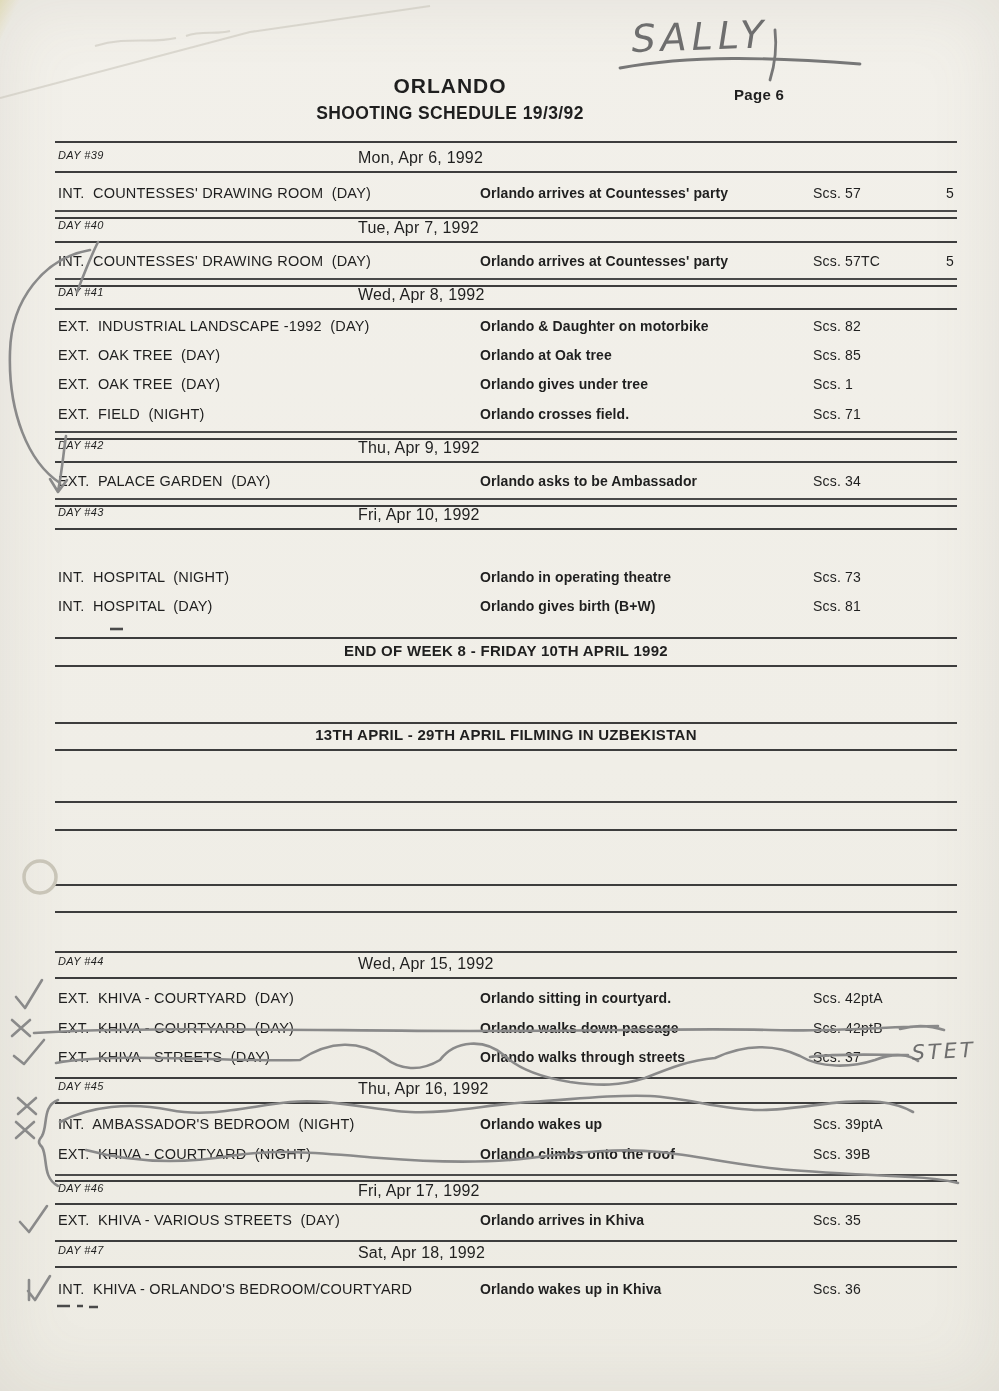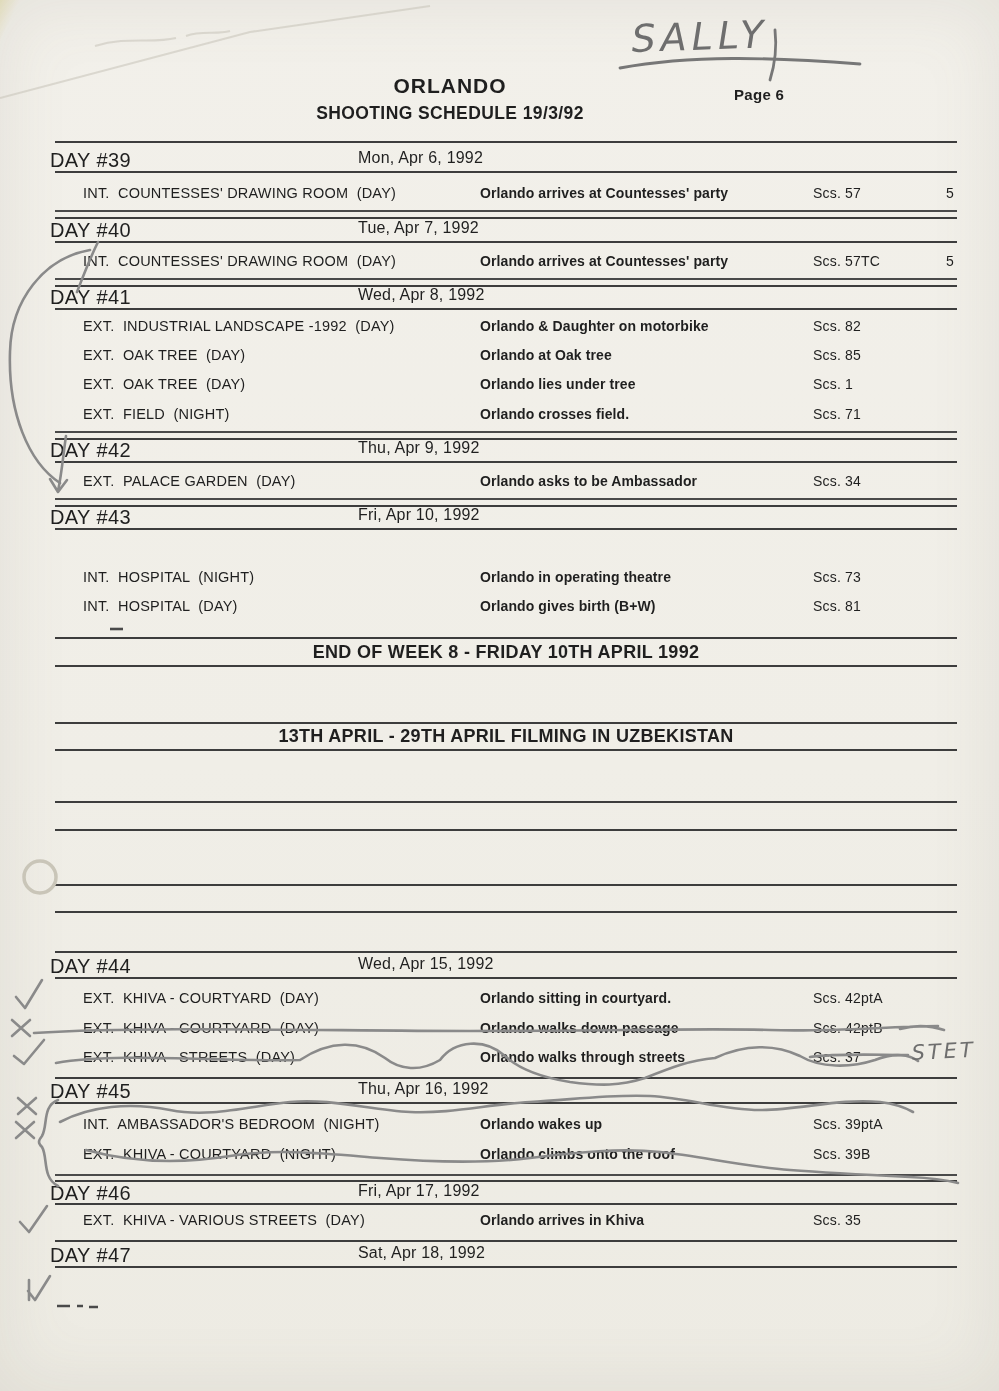--- a/index.html
+++ b/index.html
@@ -17,30 +17,30 @@
   
   .title-block{position:absolute;left:250px;top:74px;width:400px;text-align:center;}
   .doc-title{font-size:21px;font-weight:700;letter-spacing:1px;text-align:center;}
   .doc-subtitle{font-size:17.5px;font-weight:700;letter-spacing:0.4px;margin-top:5px;}
   .page-label{position:absolute;left:734px;top:86px;font-size:15px;font-weight:700;letter-spacing:0.3px;}
   
   .rule{position:absolute;left:55px;width:902px;height:2px;background:#3d3d3d;}
   .rule.thin{height:1.5px;background:#4a4a4a;}
   
   .day{position:absolute;left:0;width:999px;height:22px;}
-  .day .dl{position:absolute;left:50px;font-size:20px;letter-spacing:0.4px;}
+  .day .dl{position:absolute;left:58px;font-size:11px;letter-spacing:0.4px;font-style:italic;}
   .day .dd{position:absolute;left:358px;font-size:16px;letter-spacing:0.2px;}
   
   .scene{position:absolute;left:0;width:999px;height:20px;}
-  .scene .loc{position:absolute;left:58px;font-size:14.5px;letter-spacing:0.2px;white-space:pre;margin-left:25px;}
+  .scene .loc{position:absolute;left:58px;font-size:14.5px;letter-spacing:0.2px;white-space:pre;}
   .scene .desc{position:absolute;left:480px;font-size:14px;font-weight:700;letter-spacing:0.1px;white-space:pre;}
   .scene .scs{position:absolute;left:813px;font-size:14px;letter-spacing:0.2px;white-space:pre;}
   .scene .extra{position:absolute;left:946px;font-size:14px;}
   
-  .banner{position:absolute;left:55px;width:902px;text-align:center;font-size:18px;font-weight:700;letter-spacing:0.3px;}
+  .banner{position:absolute;left:55px;width:902px;text-align:center;font-size:15px;font-weight:700;letter-spacing:0.3px;}
   
   .overlay{position:absolute;left:0;top:0;pointer-events:none;}
   .pen{stroke:#8a8a8a;stroke-width:2.6;fill:none;stroke-linecap:round;stroke-linejoin:round;}
   .pen-dark{stroke:#777;stroke-width:2.8;fill:none;stroke-linecap:round;}
   .hand-text{fill:#6e6e6e;font-family:"DejaVu Sans", sans-serif;font-style:italic;}
   .faint{stroke:#c6c3b8;stroke-width:2;fill:none;opacity:0.55;}
   .ink-mark{stroke:#4a4a4a;stroke-width:2.6;fill:none;}
 </style>
 </head>
 <body>
@@ -116,21 +116,21 @@
     <span class="desc">Orlando &amp; Daughter on motorbike</span>
     <span class="scs">Scs. 82</span>
   </div>
   <div class="scene" style="top:347px">
     <span class="loc">EXT.  OAK TREE  (DAY)</span>
     <span class="desc">Orlando at Oak tree</span>
     <span class="scs">Scs. 85</span>
   </div>
   <div class="scene" style="top:376px">
     <span class="loc">EXT.  OAK TREE  (DAY)</span>
-    <span class="desc">Orlando lies under tree</span>
+    <span class="desc">Orlando gives under tree</span>
     <span class="scs">Scs. 1</span>
   </div>
   <div class="scene" style="top:406px">
     <span class="loc">EXT.  FIELD  (NIGHT)</span>
     <span class="desc">Orlando crosses field.</span>
     <span class="scs">Scs. 71</span>
   </div>
 
   <div class="day" style="top:439px">
     <span class="dl">DAY #42</span>
@@ -201,20 +201,25 @@
   </div>
   <div class="scene" style="top:1212px">
     <span class="loc">EXT.  KHIVA - VARIOUS STREETS  (DAY)</span>
     <span class="desc">Orlando arrives in Khiva</span>
     <span class="scs">Scs. 35</span>
   </div>
 
   <div class="day" style="top:1244px">
     <span class="dl">DAY #47</span>
     <span class="dd">Sat, Apr 18, 1992</span>
+  </div>
+  <div class="scene" style="top:1281px">
+    <span class="loc">INT.  KHIVA - ORLANDO'S BEDROOM/COURTYARD</span>
+    <span class="desc">Orlando wakes up in Khiva</span>
+    <span class="scs">Scs. 36</span>
   </div>
 
   <svg class="overlay" width="999" height="1391" viewBox="0 0 999 1391">
 
     <path class="faint" d="M 0 98 L 250 32 L 430 6"></path>
     <path class="faint" d="M 95 46 C 128 36 152 44 176 38 M 186 36 C 202 30 216 35 230 31"></path>
 
     <g>
       <text class="hand-text" x="632" y="52" font-size="38" letter-spacing="5" transform="rotate(-2 632 52)">SALLY</text>
       <path class="pen-dark" d="M 775 30 C 777 48 775 64 770 80"></path>

